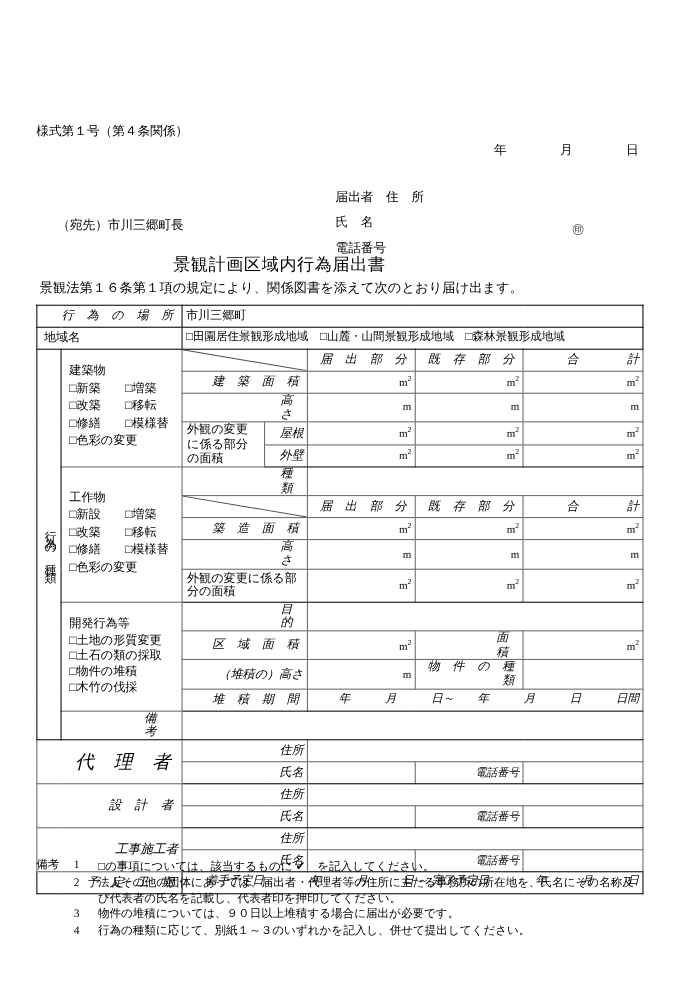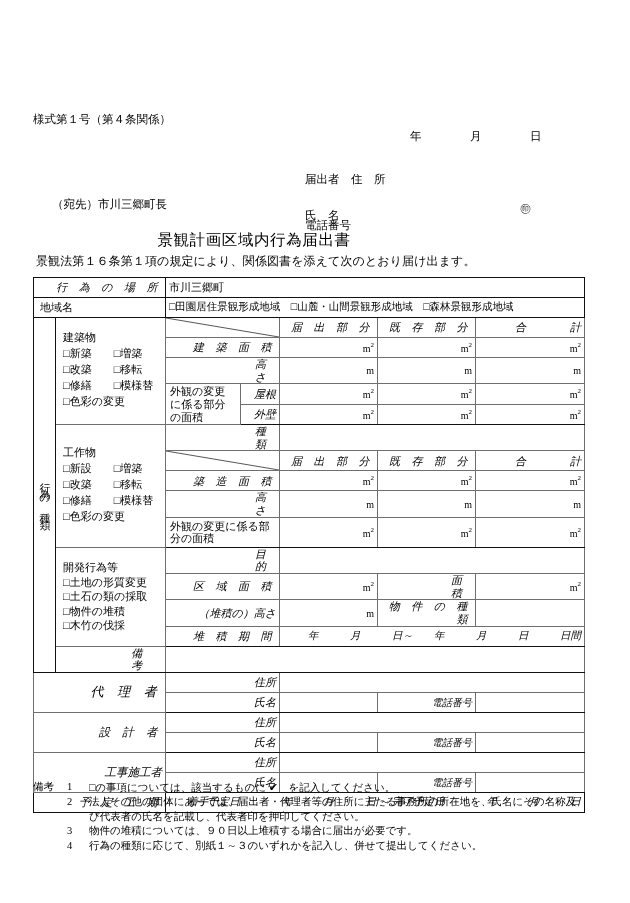--- a/index.html
+++ b/index.html
@@ -10,24 +10,24 @@
     font-family: "Liberation Serif", "DejaVu Serif", serif;
     color: #000;
     position: relative;
     overflow: hidden;
   }
   .page { position: absolute; left: 0; top: 0; width: 630px; height: 903px; }
 
   
   .hdr { position: absolute; font-size: 11.5px; white-space: pre; }
   #form-no      { left: 33px;  top: 112px; }
-  #date-line    { left: 410px; top: 129px; letter-spacing: .5px; }
+  #date-line    { left: 449px; top: 129px; letter-spacing: .5px; }
   #addressee    { left: 52px;  top: 157px; margin-top: 40px; }
   #submitter-addr { left: 305px; top: 172px; }
-  #submitter-name { left: 305px; top: 208px; }
+  #submitter-name { left: 305px; top: 194px; }
   #seal         { left: 520px; top: 201px; font-size: 11px; }
   #submitter-tel  { left: 305px; top: 218px; }
   #doc-title {
     position: absolute; left: 0; top: 230px; width: 508px;
     text-align: center; font-size: 15.5px; letter-spacing: .6px;
   }
   #intro { position: absolute; left: 36px; top: 253px; font-size: 12px; letter-spacing: .1px; }
 
   
   .tblwrap { position: absolute; left: 33px; top: 277px; width: 551px; }
@@ -237,21 +237,21 @@
       <td class="c sp thick-b" colspan="2">堆 積 期 間</td>
       <td class="c thick-b" colspan="3" style="font-size:10.5px">年　　　月　　　日～　　年　　　月　　　日　　　日間</td>
     </tr>
 
     <tr>
       <td class="c sp3 thick-b">備　　　考</td>
       <td class="thick-b" colspan="5"></td>
     </tr>
 
     <tr>
-      <td class="c sp" colspan="2" rowspan="2" style="font-size:13px">代 理 者</td>
+      <td class="c sp" colspan="2" rowspan="2" style="font-size:17px">代 理 者</td>
       <td class="c" colspan="2">住所</td>
       <td colspan="3"></td>
     </tr>
     <tr>
       <td class="c thick-b" colspan="2">氏名</td>
       <td class="thick-b"></td>
       <td class="c thick-b" style="font-size:10px">電話番号</td>
       <td class="thick-b"></td>
     </tr>
 

